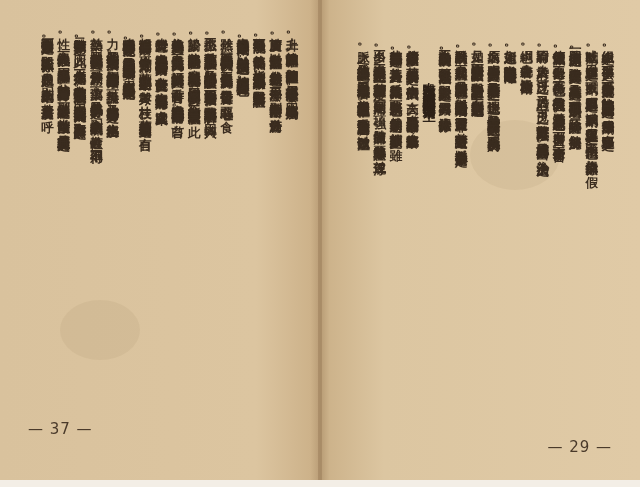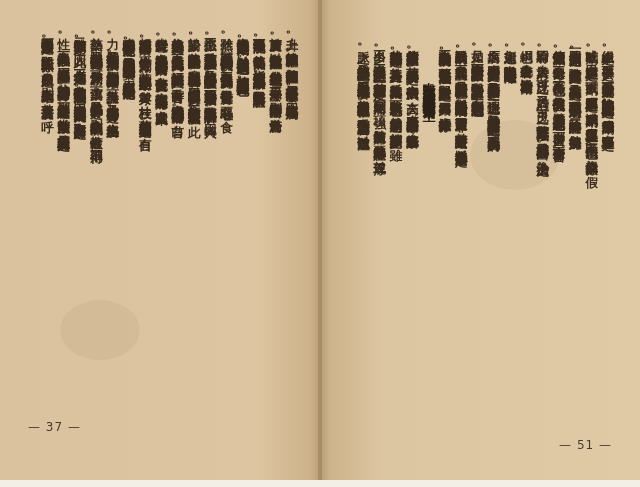--- a/index.html
+++ b/index.html
@@ -82,21 +82,21 @@
     }
     .heading {
       color: #2e2218;
       letter-spacing: 1.5px;
       font-size: 13px;
       padding-top: 32px;
     }
     .page-number {
       position: absolute;
       font-family: "DejaVu Sans", "Liberation Sans", sans-serif;
-      font-size: 12px;
+      font-size: 15px;
       color: #4a3a2a;
       top: 420px;
       letter-spacing: 1px;
     }
     .left .page-number { left: 28px; }
     .right .page-number { right: 28px; top: 438px; }
     .stain {
       position: absolute;
       border-radius: 50%;
       background: rgba(130, 100, 60, 0.08);
@@ -142,18 +142,18 @@
       <span class="col">原病名。專顧明病者之體質。及病毒之所在而治療之。三法之理也。是即仲景所謂當隨其證而治之之義。此所以不拘於病</span>
       <span class="col">如是。因西醫之所謂對證療法。與中醫之證治之所在。而創製適對之治劑也。</span>
       <span class="col">證狀為目的。而是其病理。是中醫之所謂治標也。與中醫之證治之但爲分別。實因是而非。前者之對證療法。係以病者之自覺不定</span>
       <span class="col">為不動之證狀為目的。然後對之而處以治法。即對於證之本體。尋療其因。療法亦得特效。</span>
       <span class="col heading">中醫之傳染病療法以驅逐細菌生毒素為主</span>
       <span class="col">傳染病之種類頗多。茲就易傳染者說明之。本病由伊倍武。高夫。克氏所發見之腸傷寒桿菌。寄生繁殖於小腸</span>
       <span class="col">此菌體所生產之毒素。其為害於人身。反比其本體為大。此西醫之所示也。然發病之初期。細菌之數頗少。雖</span>
       <span class="col">出不多。不過是輕微之不定證狀。若細菌增加至一定程度。則是頭痛。項強。肢體痠痛。惡寒發熱等證。並現浮</span>
       <span class="col">之脈。發生此等證狀之理由。乃因對此毒素最敏感者。為延髓中之體溫生產中樞。受毒素之刺激而興奮。以致體溫</span>
     </div>
-    <div class="page-number">— 51 —</div>
+    <div class="page-number">— 29 —</div>
   </div>
 
   <div class="spine"></div>
 </div>
 <div class="bottom-edge"></div>
 
 </body></html>

